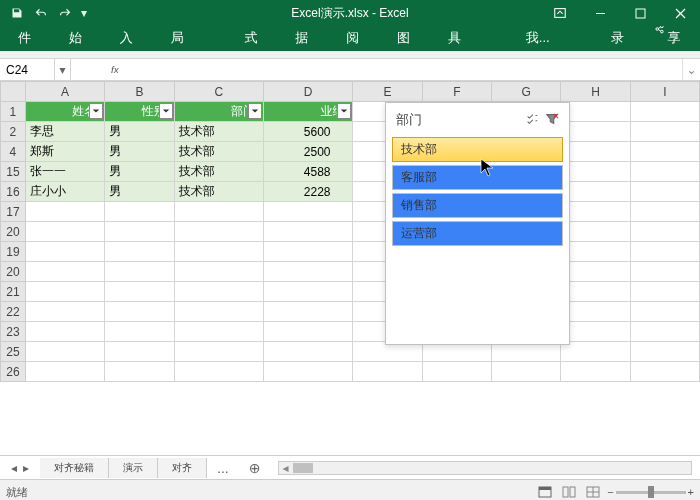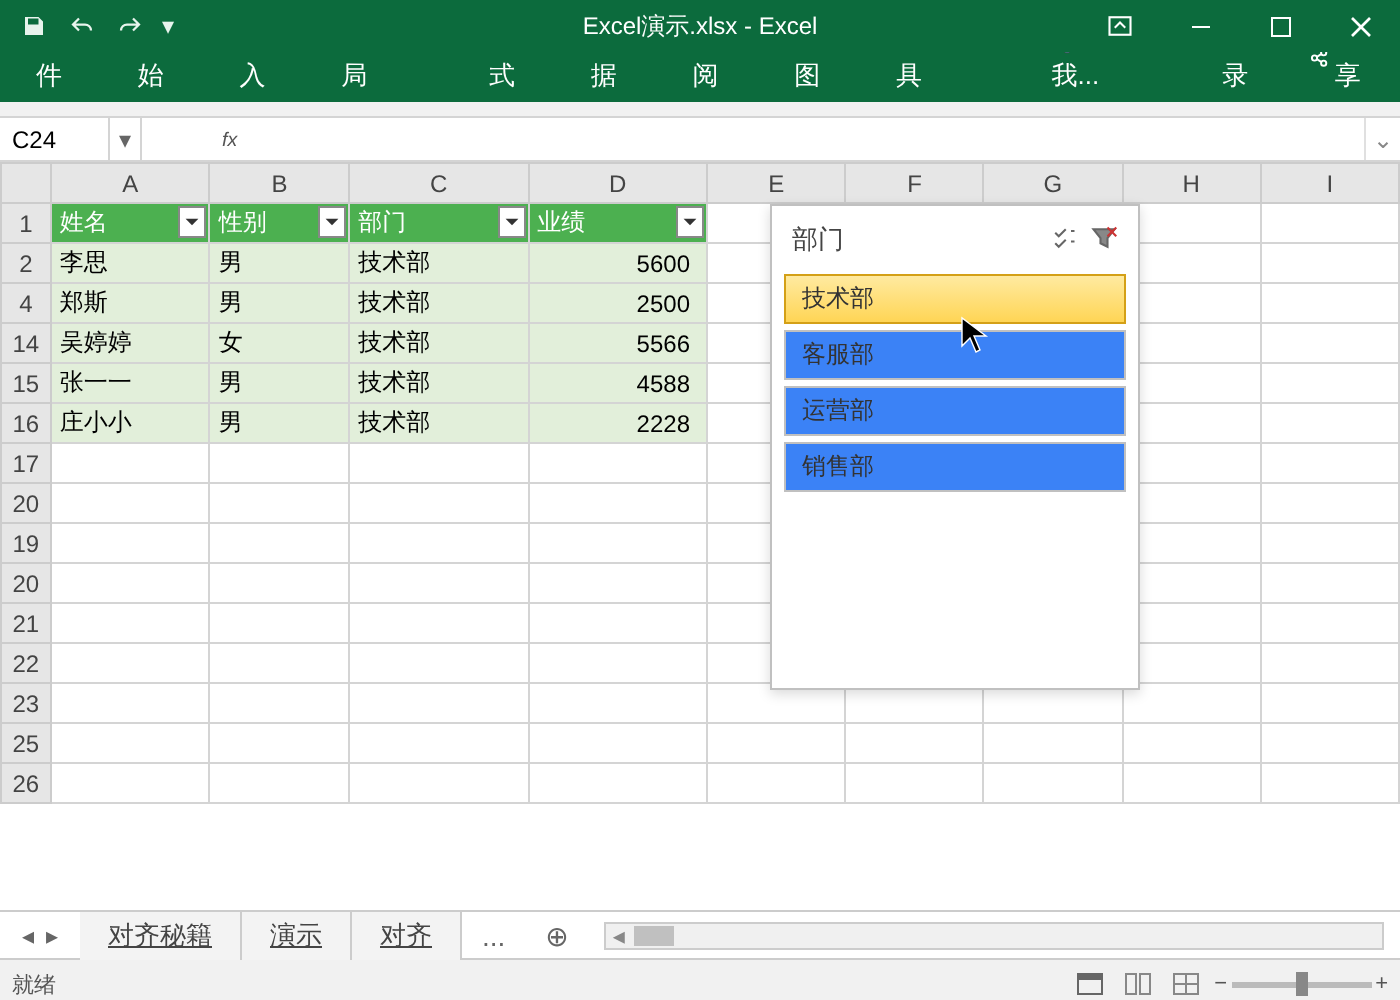--- a/index.html
+++ b/index.html
@@ -22,36 +22,36 @@
 .fx-btn { width: 26px; height: 100%; display: flex; align-items: center; justify-content: flex-end; margin-left: 28px; }
 .fx-btn svg { width: 14px; height: 14px; }
 .formula-bar { flex: 1; padding: 2px 6px; font-size: 12px; }
 .fb-expand { width: 18px; height: 100%; display: flex; align-items: center; justify-content: center; color: #888; border-left: 1px solid #e0e0e0; }
 .grid-area { position: relative; height: 374px; overflow: hidden; }
 .grid { position: absolute; top: 0; left: 0; }
 .corner { width: 25px; height: 20px; background: #e6e6e6; border: 1px solid #ccc; }
 .colhead { height: 20px; background: #e6e6e6; border: 1px solid #ccc; border-left: none; text-align: center; font-size: 12px; color: #444; }
 .rowhead { width: 25px; background: #e6e6e6; border: 1px solid #ccc; border-top: none; text-align: center; font-size: 12px; color: #444; }
 .cell { border: 1px solid #d4d4d4; border-top: none; border-left: none; background: #fff; font-size: 12px; padding: 1px 4px; height: 20px; }
-.th-cell { background: #4cb050; color: #fff; text-align: left; position: relative; padding-right: 32px; }
+.th-cell { background: #4cb050; color: #fff; text-align: right; position: relative; padding-right: 8px; }
 .filter-btn { position: absolute; right: 1px; top: 1px; width: 14px; height: 16px; background: #fff; border: 1px solid #888; display: flex; align-items: center; justify-content: center; }
 .filter-btn svg { width: 8px; height: 8px; }
 .data-cell { background: #e2efda; text-align: left; }
-.data-cell.num { text-align: right; padding-right: 8px; }
+.data-cell.num { text-align: right; padding-right: 22px; }
 .selected { outline: 2px solid #1e7145; outline-offset: -1px; }
 .slicer { position: absolute; left: 385px; top: 21px; width: 185px; height: 243px; background: #fff; border: 1px solid #c0c0c0; box-shadow: 0 2px 6px rgba(0,0,0,0.15); padding: 6px; }
 .slicer-head { display: flex; align-items: center; justify-content: space-between; padding: 2px 4px 8px 4px; }
 .slicer-title { font-size: 13px; color: #444; }
 .slicer-icons { display: flex; gap: 6px; }
 .slicer-item { border: 1px solid #c0c0c0; border-radius: 0; margin-bottom: 3px; padding: 3px 8px; font-size: 12px; background: #3b82f6; color: #333; }
 .slicer-item.active { background: linear-gradient(#ffeaa0, #ffd555); border-color: #d4a017; }
 .cursor-ptr { position: absolute; left: 480px; top: 77px; pointer-events: none; }
 .sheet-tabs { height: 24px; background: #fff; border-top: 1px solid #ccc; display: flex; align-items: center; }
 .sheet-nav { width: 40px; display: flex; align-items: center; justify-content: center; gap: 6px; color: #666; }
-.stab { padding: 3px 14px; border-right: 1px solid #ccc; font-size: 13px; cursor: pointer; background: #f3f3f3; color: #444; text-decoration: underline; }
+.stab { padding: 3px 14px; border-right: 1px solid #ccc; font-size: 10px; cursor: pointer; background: #f3f3f3; color: #444; }
 .stab.active { background: #fff; border-bottom: 2px solid #0c6b3d; color: #0c6b3d; }
 .stab-new { padding: 3px 10px; font-size: 14px; color: #666; }
 .hscroll { flex: 1; margin: 0 8px; height: 14px; border: 1px solid #ccc; background: #f0f0f0; display: flex; align-items: center; }
 .hscroll-thumb { width: 20px; height: 10px; background: #c0c0c0; margin-left: 2px; }
 .statusbar { height: 21px; background: #f1f1f1; border-top: 1px solid #ccc; display: flex; align-items: center; padding: 12px 6px; font-size: 11px; color: #555; }
 .sb-right { margin-left: auto; display: flex; align-items: center; gap: 4px; }
 .view-btn { width: 20px; height: 16px; display: flex; align-items: center; justify-content: center; }
 .zoom { display: flex; align-items: center; gap: 2px; }
 .zoom-track { width: 70px; height: 3px; background: #bbb; position: relative; }
 .zoom-thumb { width: 6px; height: 12px; background: #888; position: absolute; top: -5px; }
@@ -201,32 +201,20 @@
           <td class="cell data-cell">男</td>
           <td class="cell data-cell">技术部</td>
           <td class="cell data-cell num">2500</td>
           <td class="cell"></td>
           <td class="cell"></td>
           <td class="cell"></td>
           <td class="cell"></td>
           <td class="cell"></td>
         </tr>
         <tr>
-          <td class="rowhead">14</td>
-          <td class="cell data-cell">吴婷婷</td>
-          <td class="cell data-cell">女</td>
-          <td class="cell data-cell">技术部</td>
-          <td class="cell data-cell num">5566</td>
-          <td class="cell"></td>
-          <td class="cell"></td>
-          <td class="cell"></td>
-          <td class="cell"></td>
-          <td class="cell"></td>
-        </tr>
-        <tr>
           <td class="rowhead">15</td>
           <td class="cell data-cell">张一一</td>
           <td class="cell data-cell">男</td>
           <td class="cell data-cell">技术部</td>
           <td class="cell data-cell num">4588</td>
           <td class="cell"></td>
           <td class="cell"></td>
           <td class="cell"></td>
           <td class="cell"></td>
           <td class="cell"></td>
@@ -364,22 +352,22 @@
         <span><svg width="14" height="14" viewBox="0 0 16 16" fill="none" stroke="#c33" stroke-width="1.2">
               <path d="M2 3h12l-4 5v5l-4-2V8L2 3z" fill="#888" stroke="#666"></path>
               <line x1="10" y1="2" x2="15" y2="7" stroke="#c33"></line>
               <line x1="15" y1="2" x2="10" y2="7" stroke="#c33"></line>
             </svg></span>
       </div>
     </div>
     <div id="slicer-items">
         <div class="slicer-item active">技术部</div>
         <div class="slicer-item">客服部</div>
+        <div class="slicer-item">销售部</div>
         <div class="slicer-item">运营部</div>
-        <div class="slicer-item">销售部</div>
       </div>
   </div>
 
   <svg class="cursor-ptr" width="16" height="20" viewBox="0 0 16 20">
       <path d="M1 1l0 14 4-4 3 7 2-1-3-7h6z" fill="#000" stroke="#fff" stroke-width="0.7"></path>
     </svg>
 </div>
 
 <div class="sheet-tabs">
   <div class="sheet-nav">

